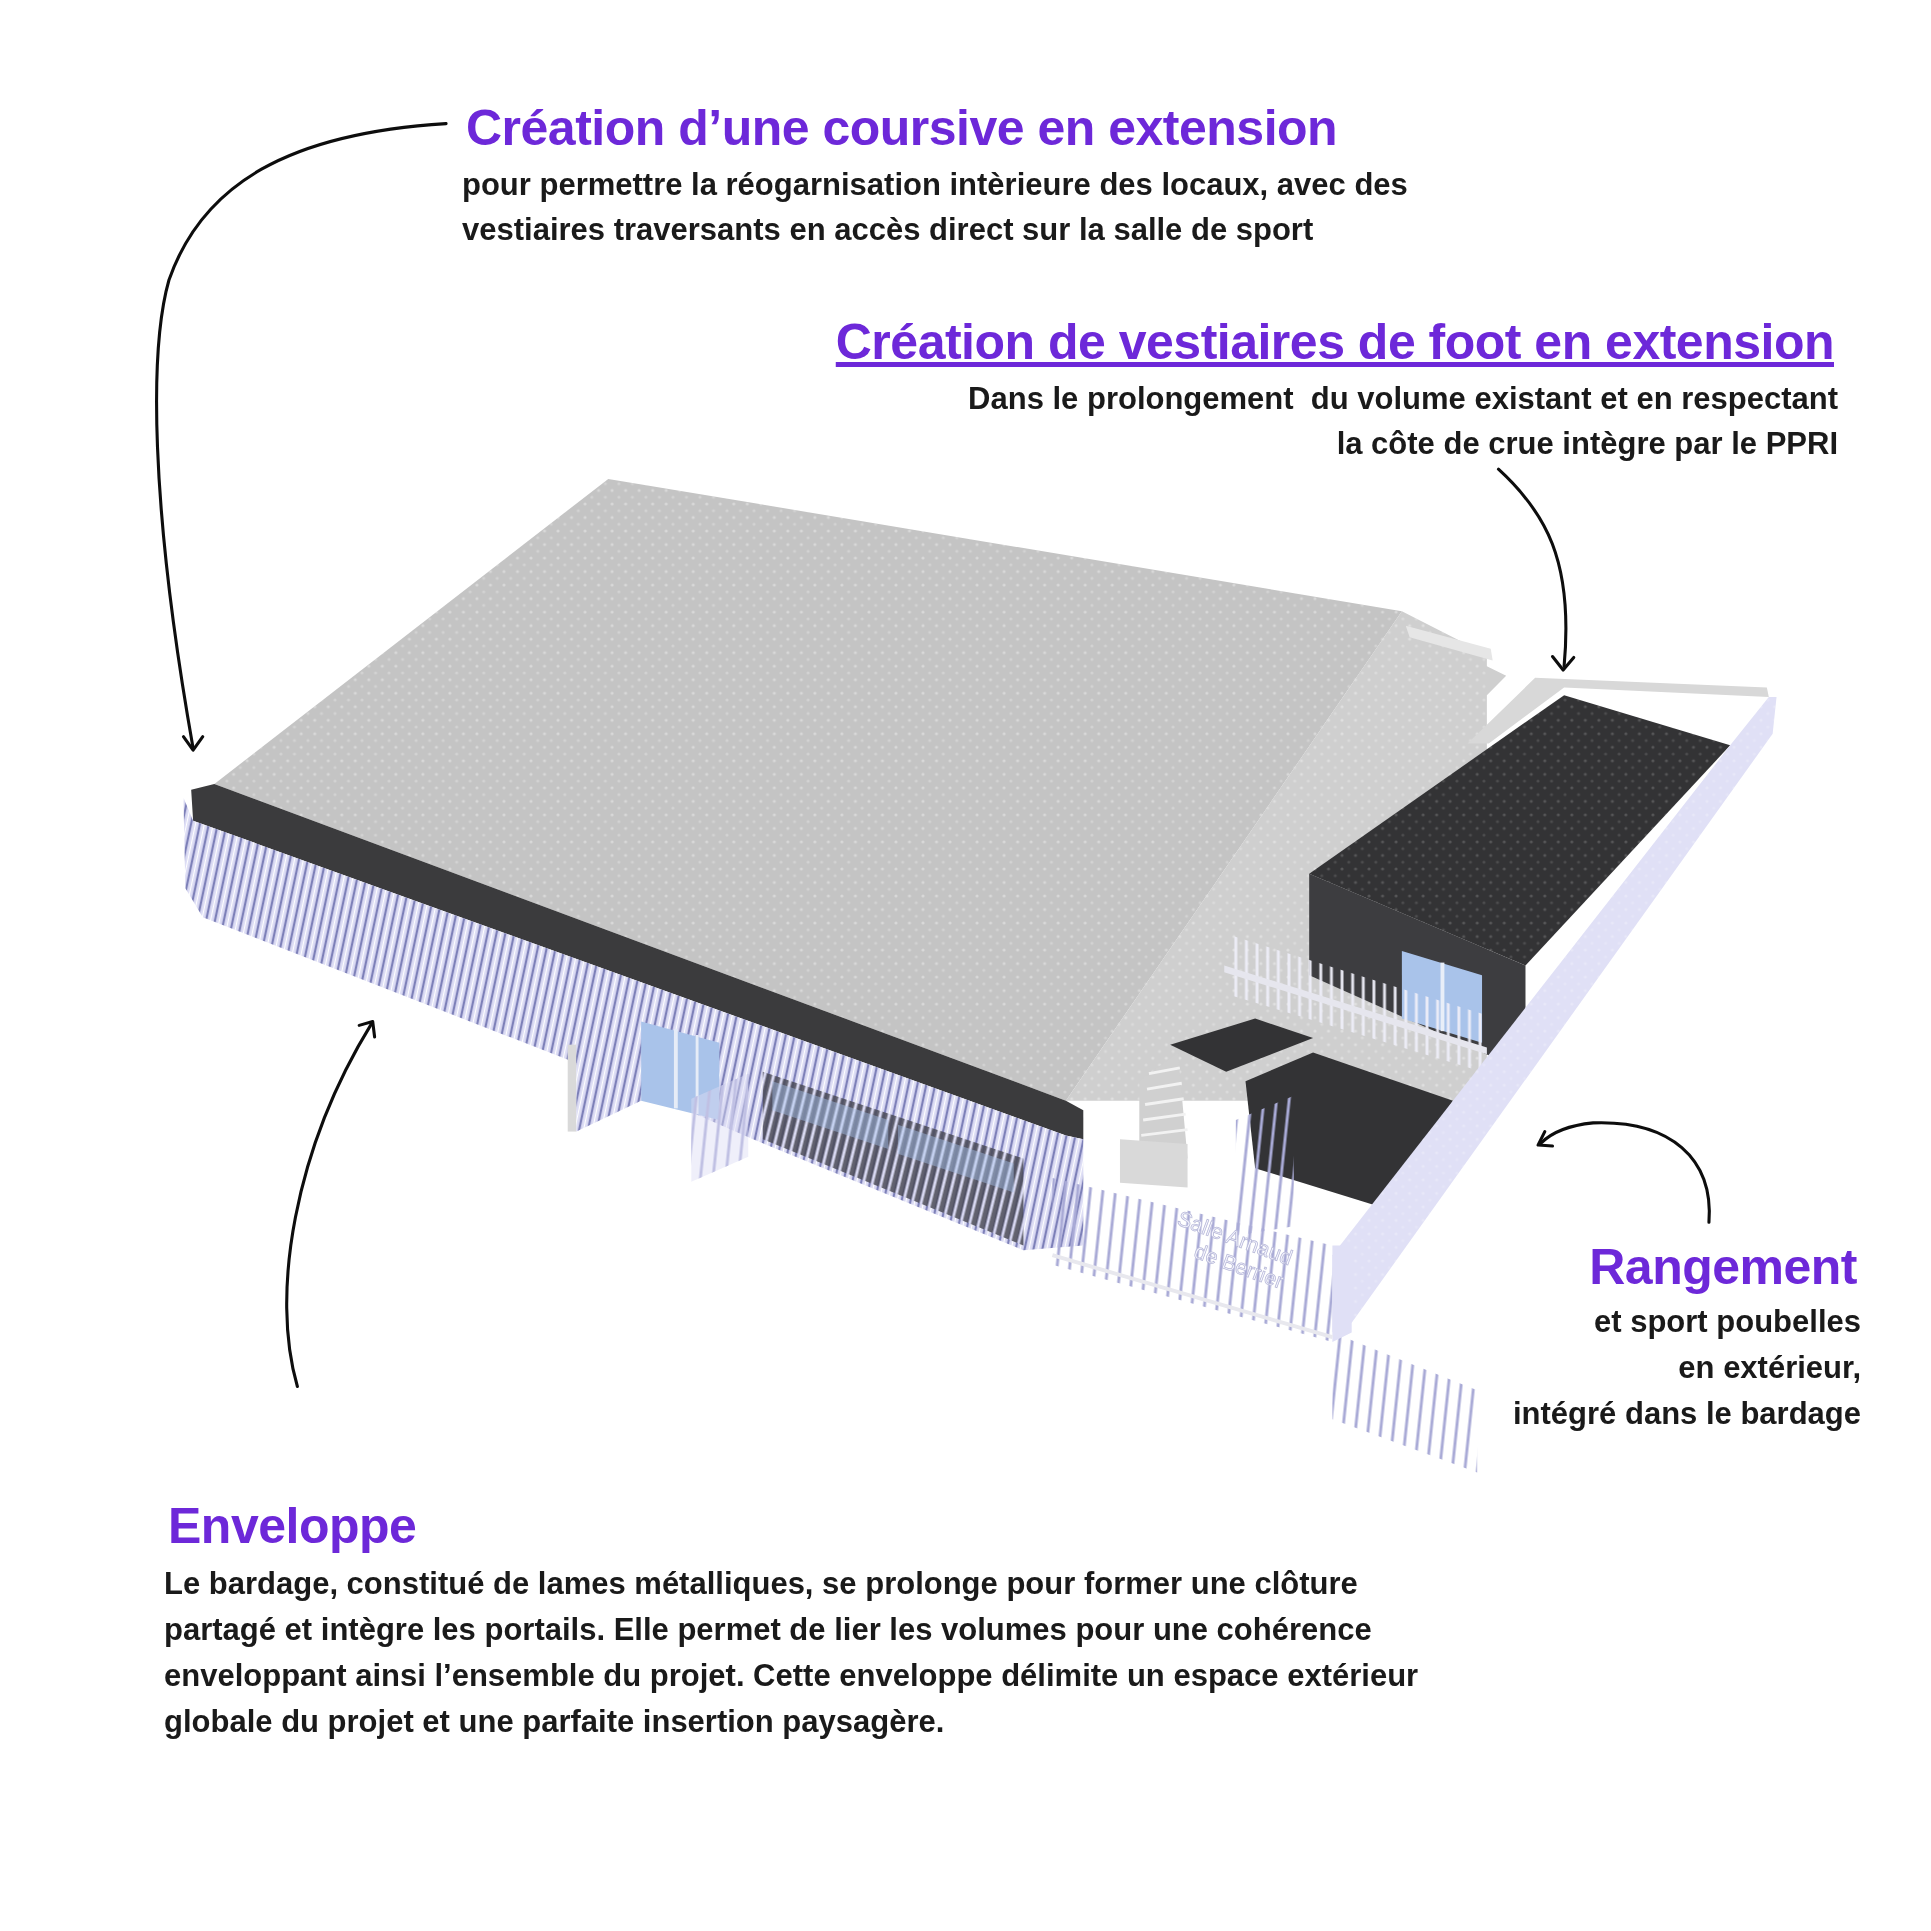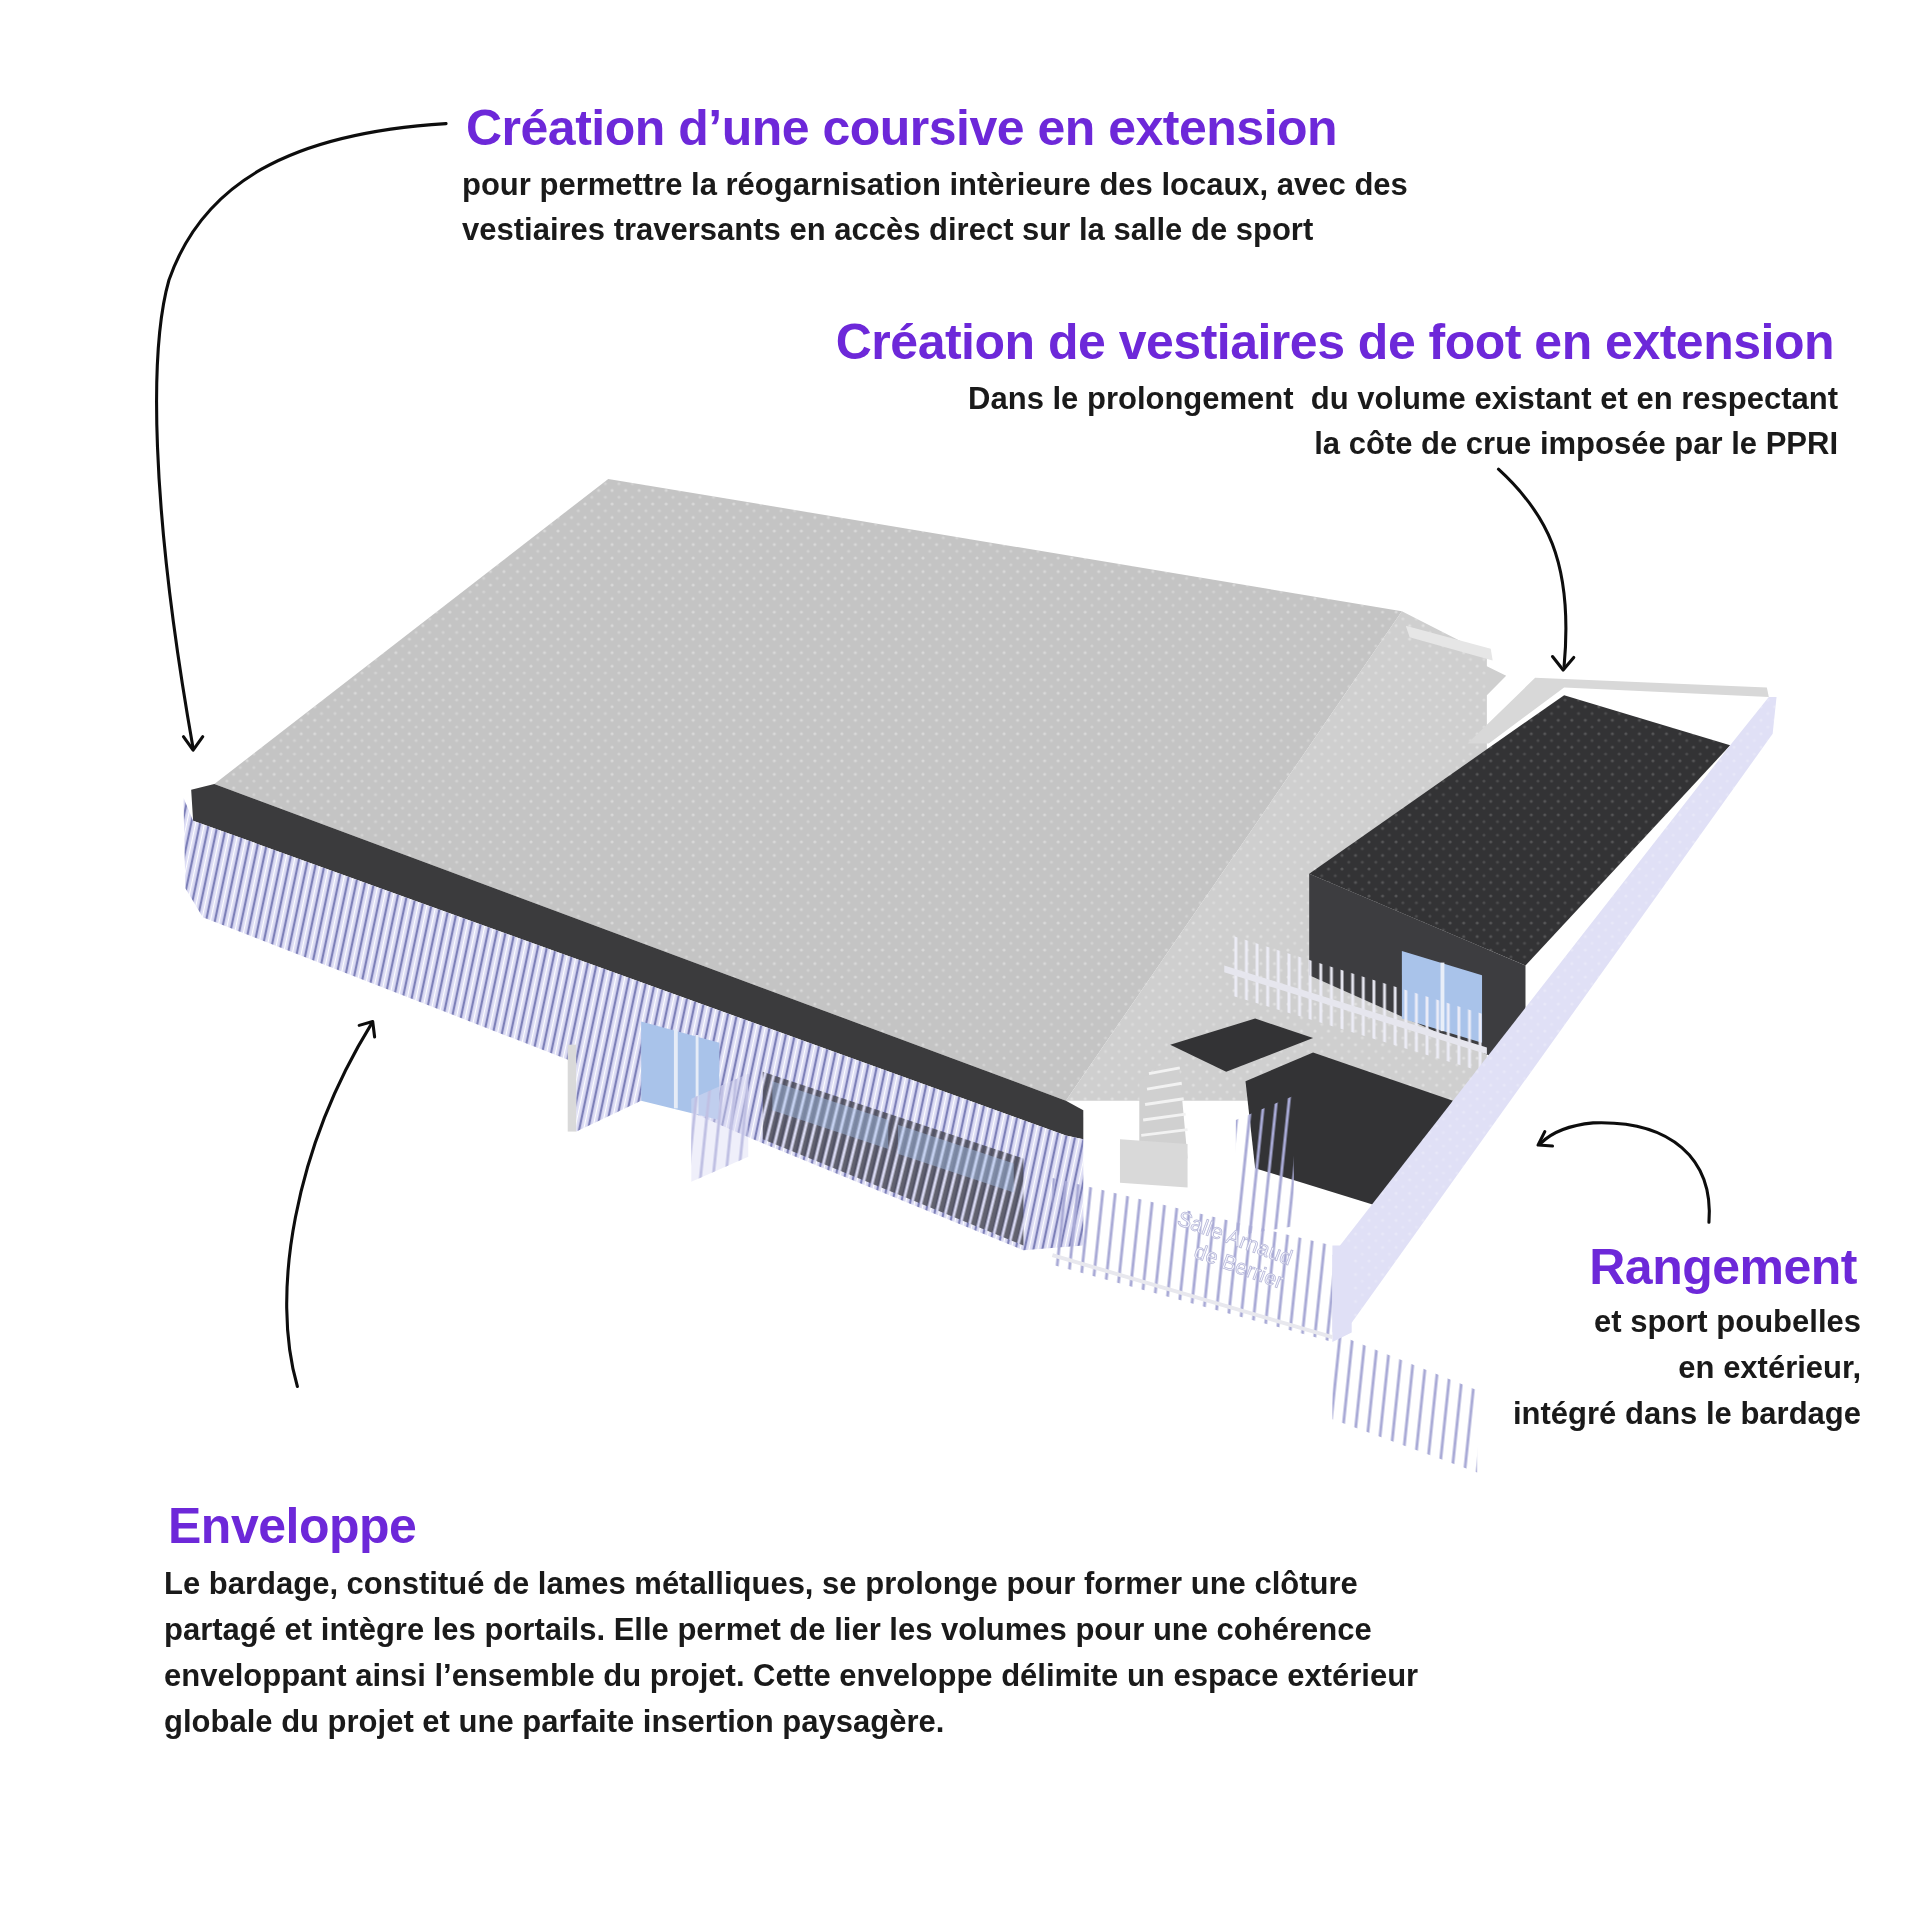--- a/index.html
+++ b/index.html
@@ -10,21 +10,21 @@
   .annot h2 { margin: 4px; font-weight: 700; color: #6d28d9; letter-spacing: -0.5px; line-height: 1.1; }
   .annot p { margin: 0; font-weight: 700; color: #1a1a1a; }
   .annot .line { display: block; }
   .right { text-align: right; }
 
   #a1 { left: 462px; top: 97px; }
   #a1 h2 { font-size: 50px; }
   #a1 p { font-size: 31px; line-height: 45px; margin-top: 5.8px; }
 
   #a2 { right: 93px; top: 311px; }
-  #a2 h2 { font-size: 50px; }
+  #a2 h2 { font-size: 50px; text-decoration: underline; }
   #a2 p { font-size: 31px; line-height: 45px; margin-top: 5.8px; text-align: right; }
 
   #a3 { right: 70px; top: 1236px; }
   #a3 h2 { font-size: 50px; }
   #a3 p { font-size: 31px; line-height: 46px; margin-top: 3.9px; }
 
   #a4 { left: 164px; top: 1495px; }
   #a4 h2 { font-size: 50px; }
   #a4 p { font-size: 31px; line-height: 46px; margin-top: 7px; }
 </style>
@@ -153,21 +153,21 @@
   <p>
     <span class="line">pour permettre la réogarnisation intèrieure des locaux, avec des</span>
     <span class="line">vestiaires traversants en accès direct sur la salle de sport</span>
   </p>
 </div>
 
 <div class="annot right" id="a2">
   <h2>Création de vestiaires de foot en extension</h2>
   <p>
     <span class="line" style="white-space:pre">Dans le prolongement  du volume existant et en respectant</span>
-    <span class="line">la côte de crue imposée par le PPRI</span>
+    <span class="line">la côte de crue intègre par le PPRI</span>
   </p>
 </div>
 
 <div class="annot right" id="a3">
   <h2>Rangement</h2>
   <p>
     <span class="line">et sport poubelles</span>
     <span class="line">en extérieur,</span>
     <span class="line">intégré dans le bardage</span>
   </p>

